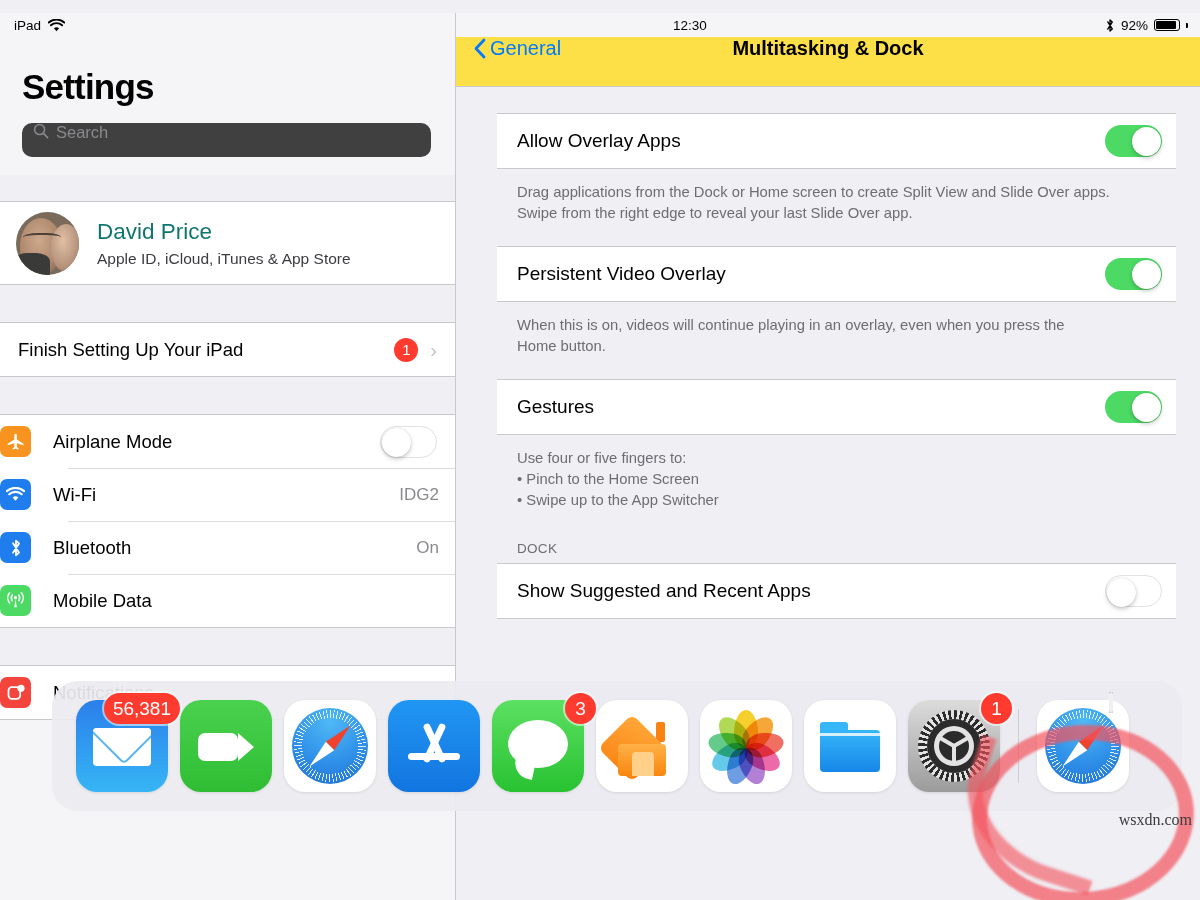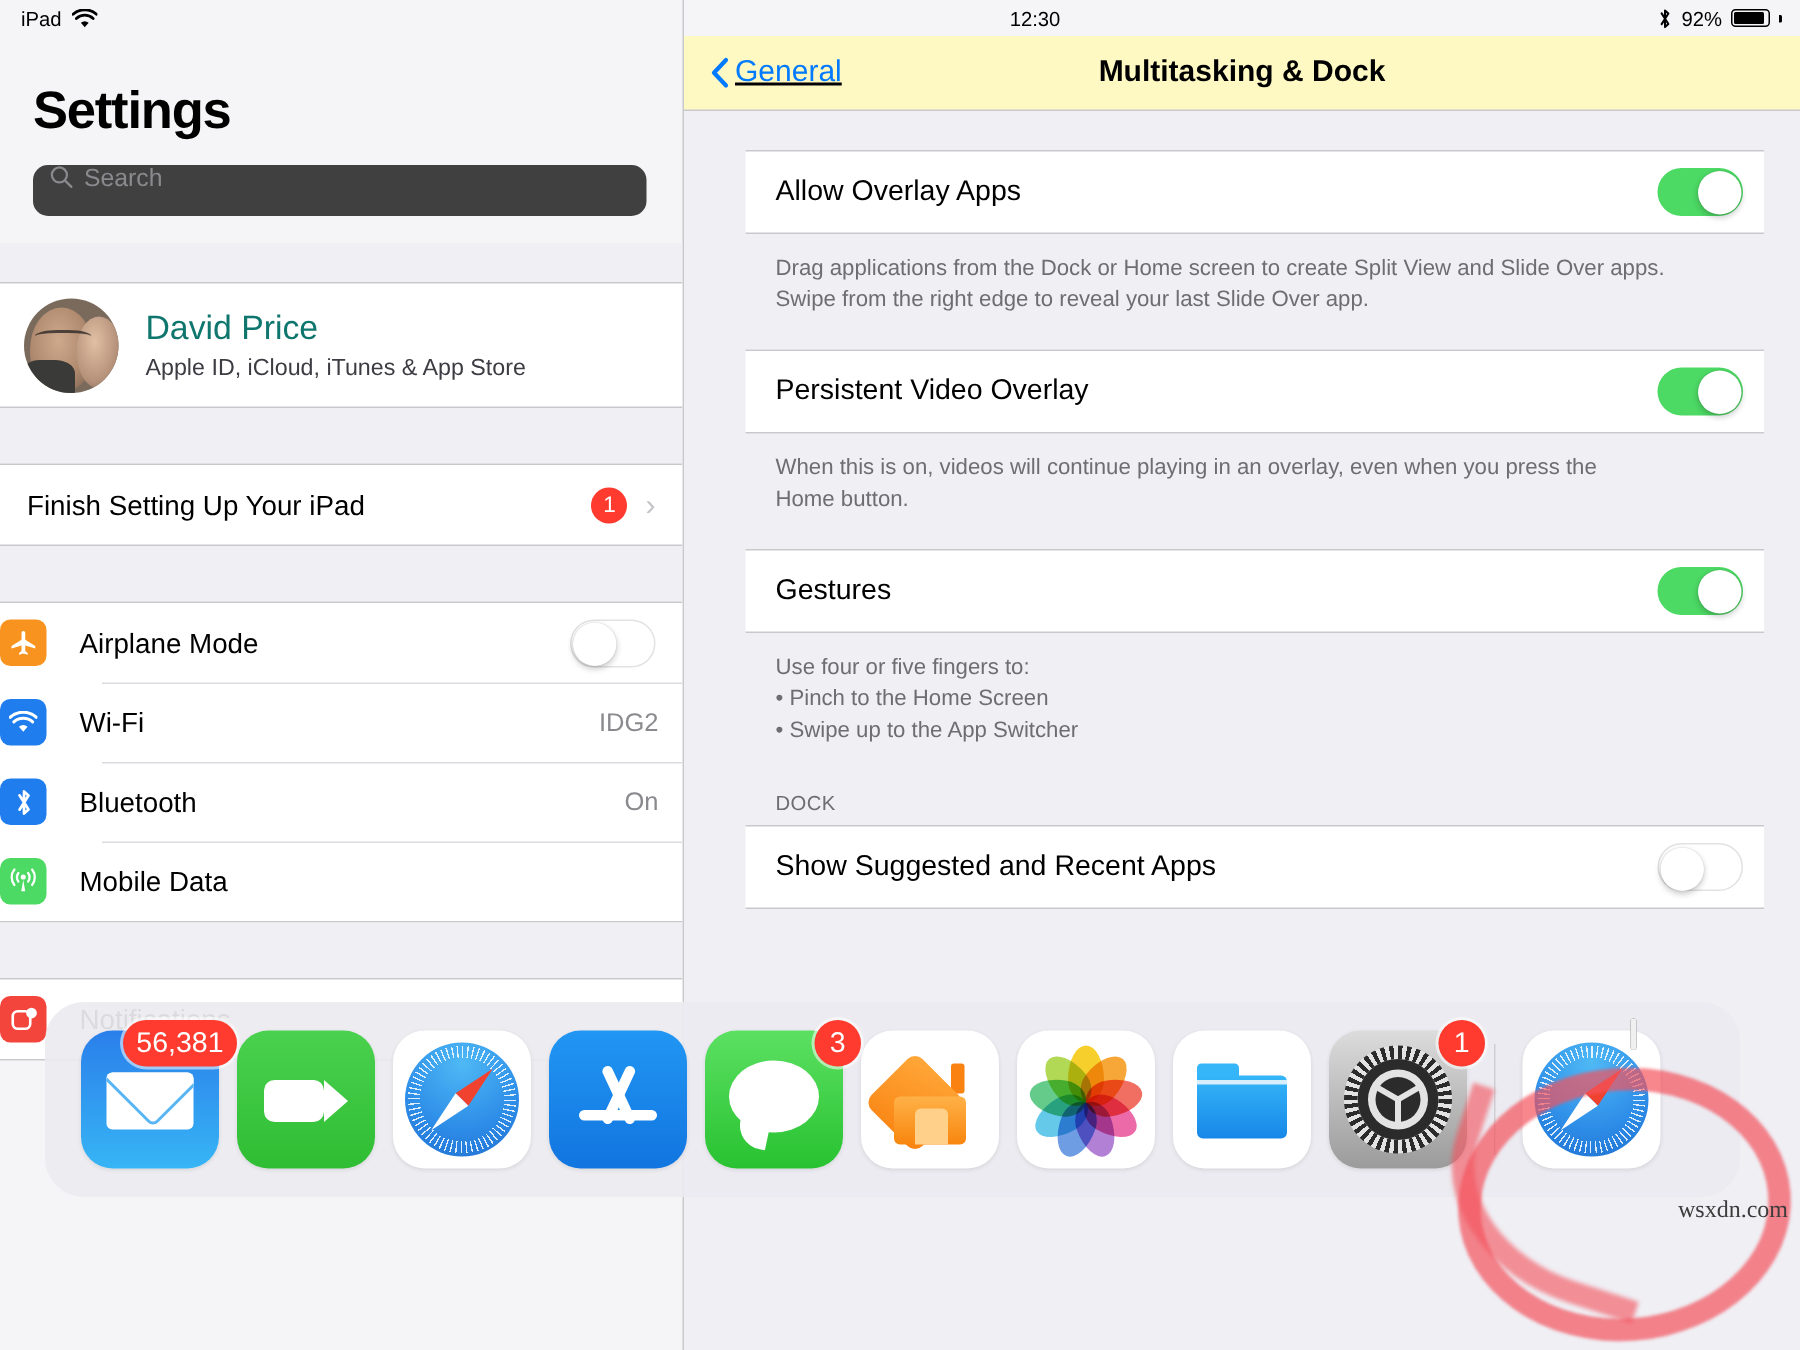--- a/index.html
+++ b/index.html
@@ -7,20 +7,21 @@
     width: 1200px; height: 900px;
     font-family: "Liberation Sans", sans-serif;
     overflow: hidden;
     background: #efeff4;
   }
   #screen {
     position: relative;
     width: 1200px; height: 820px;
     display: flex;
     background: #f2f2f7;
+    margin-top: 13px;
   }
 
   
   #sidebar {
     position: relative;
     width: 456px; height: 900px;
     background: #f5f5f7;
     border-right: 1px solid #c9c9cd;
     flex: none;
     overflow: hidden;
@@ -153,24 +154,24 @@
   .batt-shell {
     width: 26px; height: 12px;
     border: 1.3px solid #000; border-radius: 3px;
     position: relative; padding: 1px;
   }
   .batt-shell i { display:block; height: 100%; width: 92%; background:#000; border-radius:1px; }
   .batt-nub { width: 2px; height: 5px; background:#000; border-radius: 0 1px 1px 0; }
 
   #navbar {
     height: 50px;
-    background: #fef9c3;
+    background: #fde047;
     border-bottom: 1px solid #c9c9cd;
     position: relative;
-    display: flex; align-items: center; text-decoration: underline;
+    display: flex; align-items: flex-start;
   }
   #back-btn {
     display: flex; align-items: center;
     margin-left: 18px; gap: 4px;
     color: #007aff; font-size: 20px;
     cursor: pointer;
   }
   #nav-title {
     position: absolute; left: 0; right: 0;
     text-align: center;
@@ -217,21 +218,21 @@
     width: 29px; height: 29px; border-radius: 50%;
     background: #fff;
     box-shadow: 0 2px 4px rgba(0,0,0,.22), 0 0 1px rgba(0,0,0,.2);
   }
   .toggle.on  .knob { right: 1.5px; }
   .toggle.off .knob { left: 0.5px; }
 
   
   #dock {
     position: absolute;
-    left: 30px; bottom: 22px;
+    left: 52px; bottom: 22px;
     width: 1130px; height: 130px;
     background: rgba(235,235,240,0.93);
     border-radius: 26px;
     display: flex; align-items: center;
     padding: 0 18px;
     gap: 0px;
     z-index: 5;
   }
   .dock-item {
     width: 92px; height: 92px;

